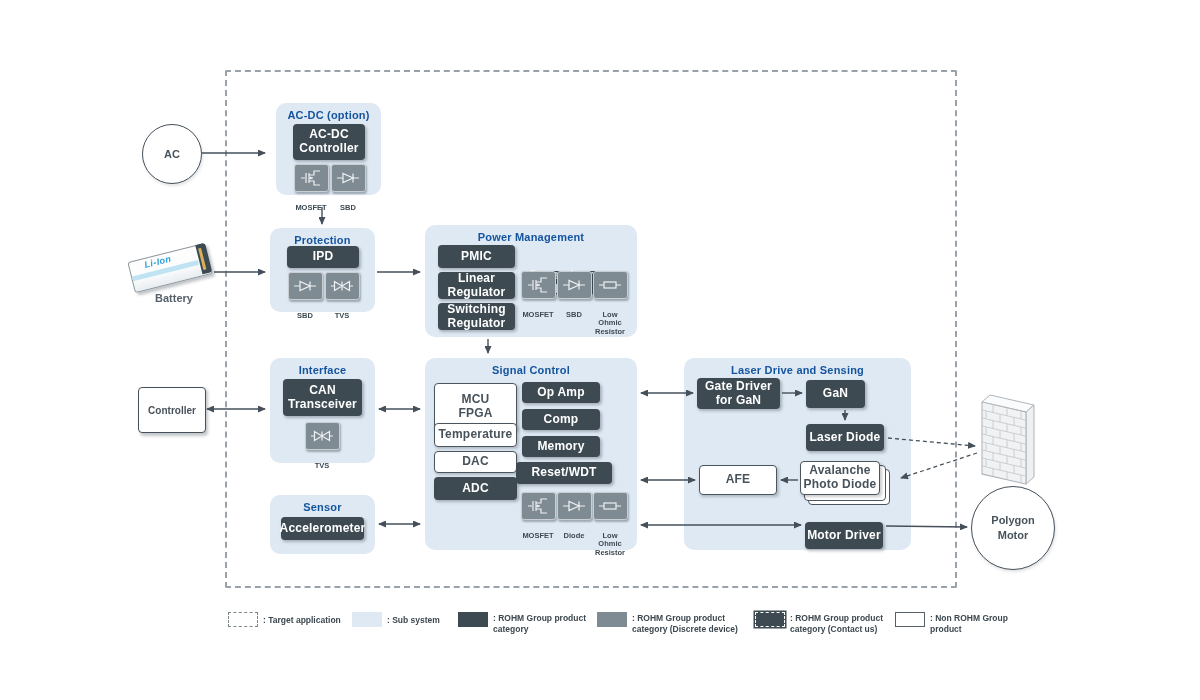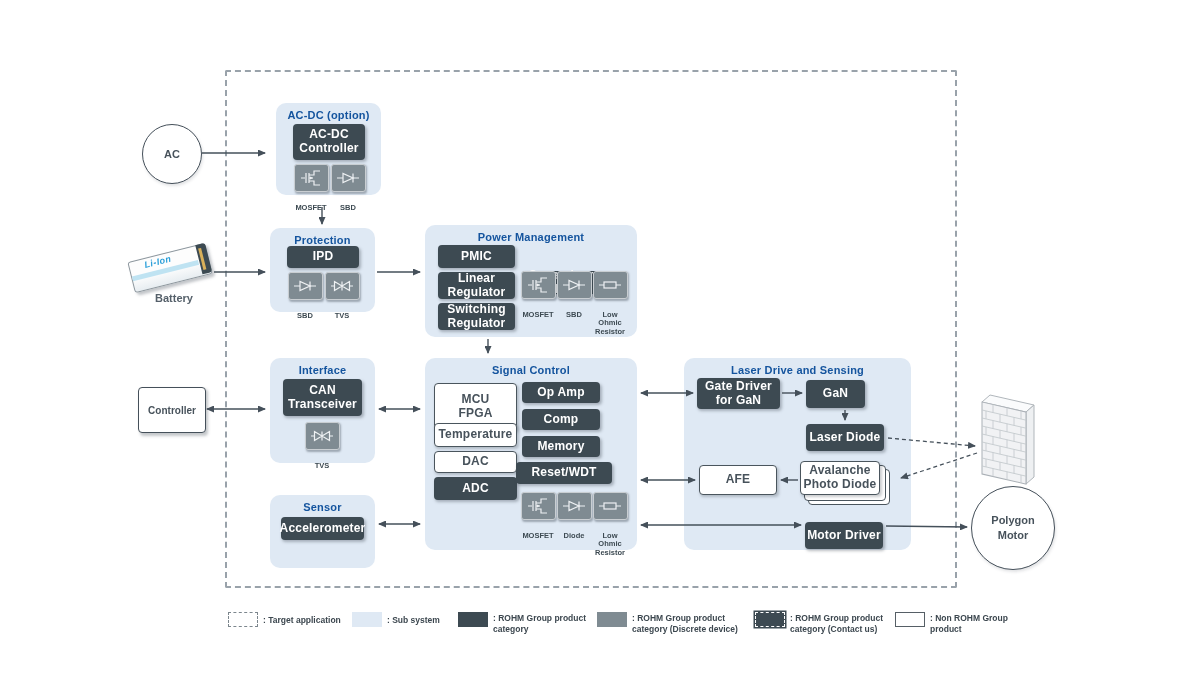--- a/index.html
+++ b/index.html
@@ -241,21 +241,21 @@
     <div class="disc" style="left:34px;top:64px;">
       <div class="disc-box">
           <svg width="24" height="16">
             <use href="#sym-tvs"></use>
           </svg>
         </div>
       <div class="disc-label">TVS</div>
     </div>
   </div>
 
-  <div class="subsys" style="left:270px;top:495px;width:105px;height:73px;">
+  <div class="subsys" style="left:270px;top:495px;width:105px;height:59px;">
     <div class="subsys-title">Sensor</div>
     <div class="chip chip-dark" style="left:11px;top:22px;width:83px;height:23px;">Accelerometer</div>
   </div>
 
   <div class="subsys" style="left:425px;top:358px;width:212px;height:192px;">
     <div class="subsys-title">Signal Control</div>
     <div class="chip chip-white pre" style="left:9px;top:25px;width:83px;height:48px;">MCU
 FPGA</div>
     <div class="chip chip-white" style="left:9px;top:65px;width:83px;height:24px;">Temperature</div>
     <div class="chip chip-white" style="left:9px;top:93px;width:83px;height:22px;">DAC</div>

